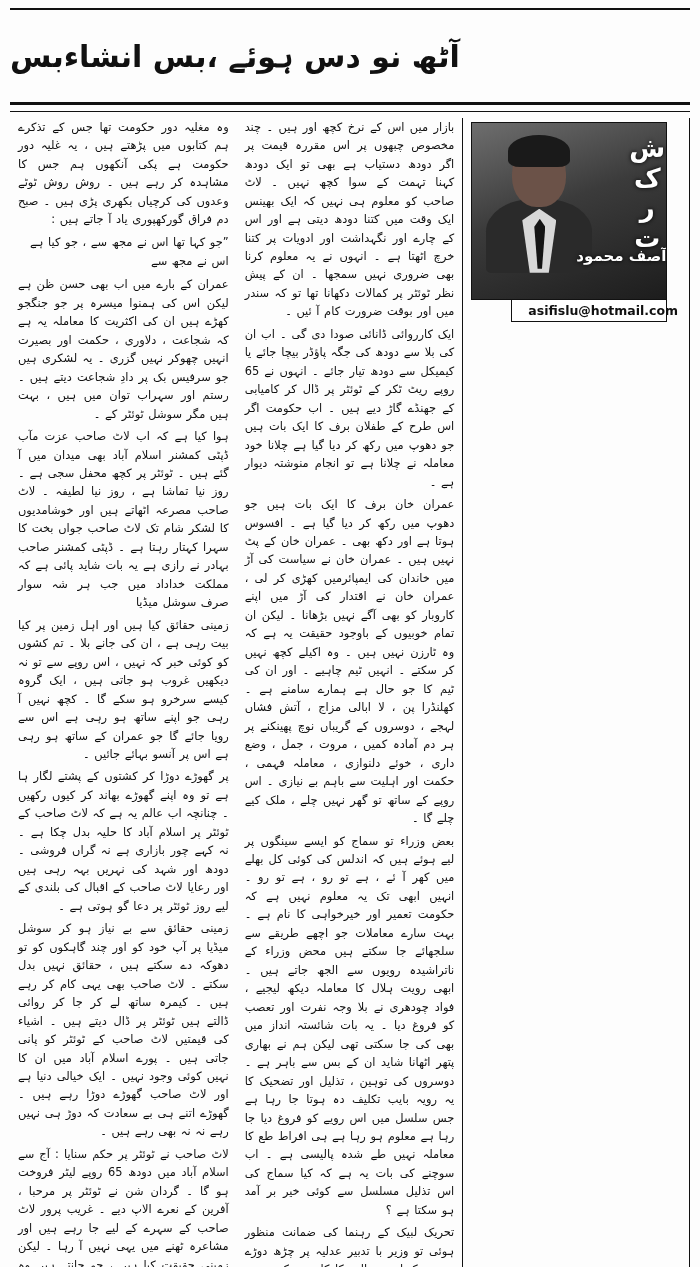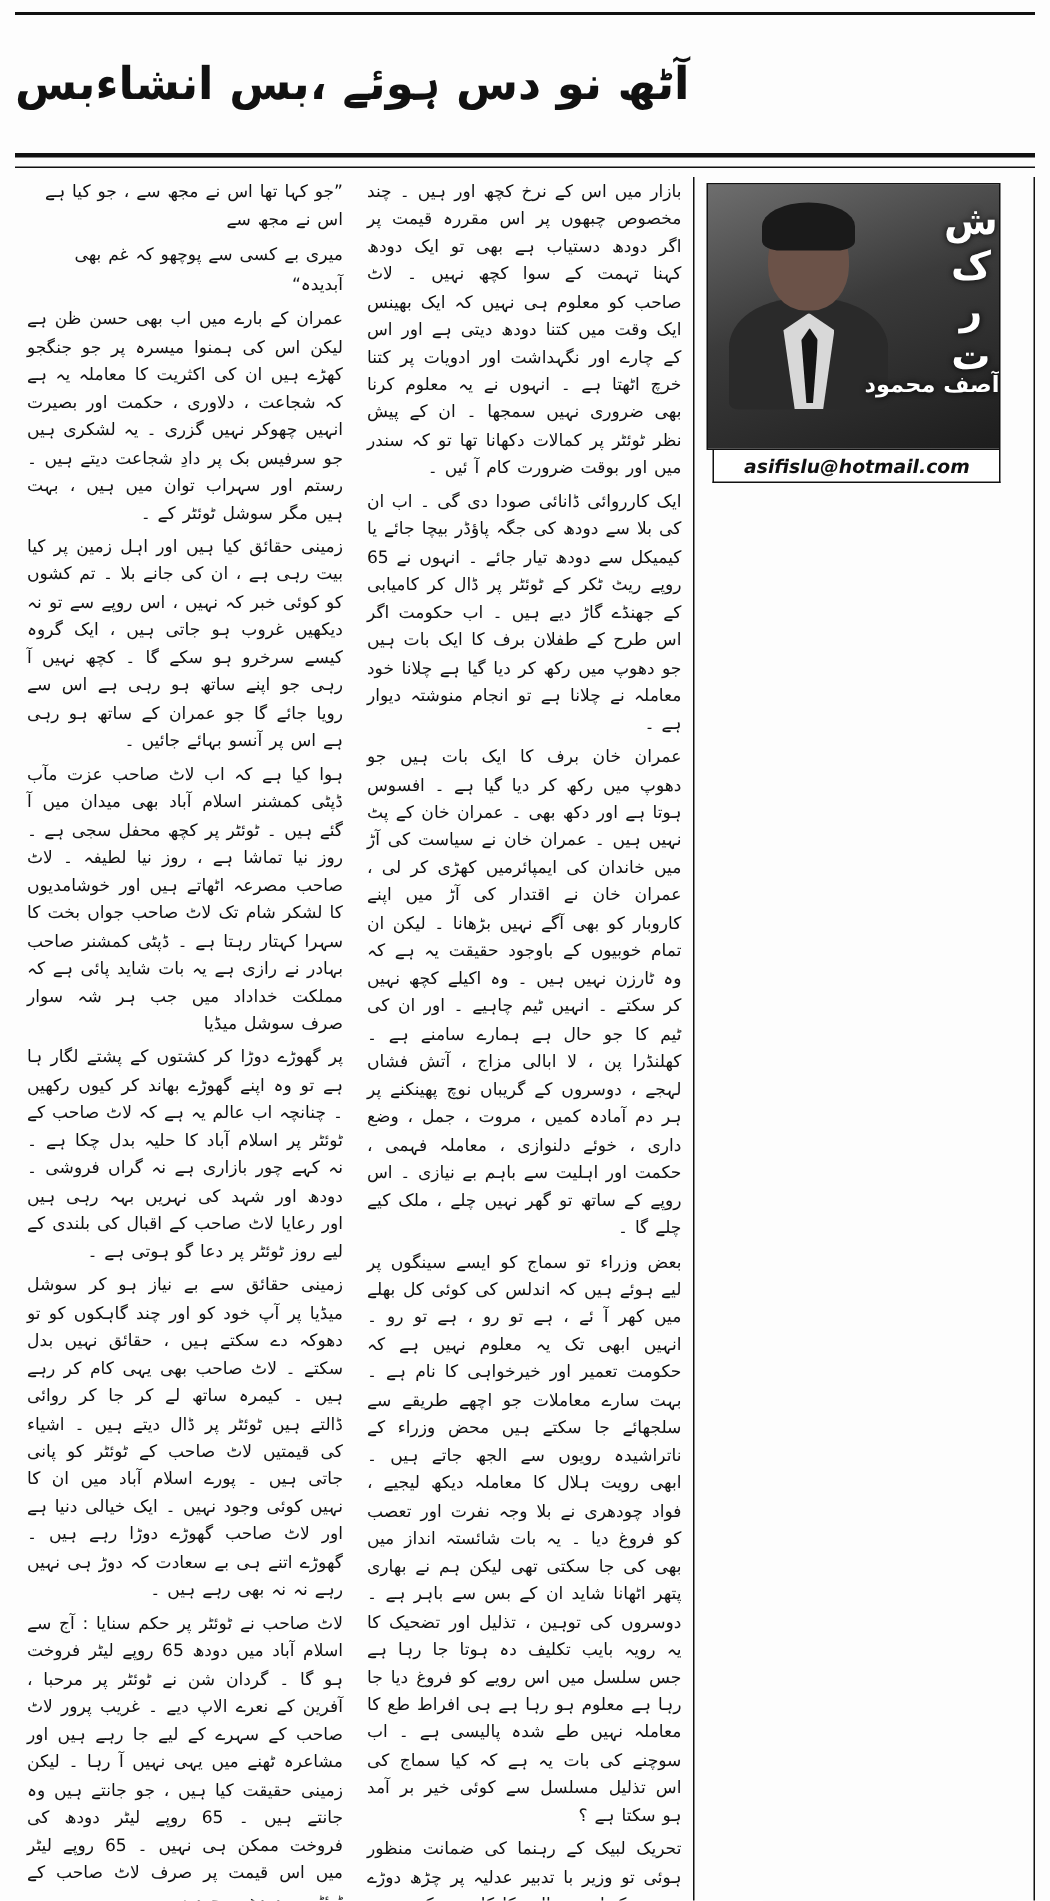--- a/index.html
+++ b/index.html
@@ -169,32 +169,31 @@
   .p-tie {
     position: absolute;
     left: 54px;
     bottom: 4px;
     width: 11px;
     height: 50px;
     background: #151515;
     clip-path: polygon(50% 0, 100% 16%, 70% 100%, 30% 100%, 0 16%);
   }
   .email-bar {
-    width: 192px;
+    width: 156px;
     box-sizing: border-box;
     border: 1px solid #111;
     border-top: none;
     background: #ffffff;
     text-align: center;
     font-size: 12.5px;
     font-weight: bold;
     padding: 3px 16px;
     direction: ltr;
     font-family: "DejaVu Sans", sans-serif;
-    font-style: italic;
   }
   .center-photo-col {
     position: relative;
   }
   .clearfix::after {
     content: "";
     display: block;
     clear: both;
   }
 </style>
@@ -207,25 +206,25 @@
 
   <h1 class="headline">آٹھ نو دس ہوئے ،بس انشاءبس</h1>
 
   <div class="rule-under"></div>
   <div class="rule-thin"></div>
 
   <div class="columns">
 
     <div class="col">
       <div class="body-text">
+        <p>وہ مغلیہ دور حکومت تھا جس کے تذکرے ہم کتابوں میں پڑھتے ہیں ، یہ غلیہ دور حکومت ہے پکی آنکھوں ہم جس کا مشاہدہ کر رہے ہیں ۔ روش روش ٹوٹے وعدوں کی کرچیاں بکھری پڑی ہیں ۔ صبح دم فراق گورکھپوری یاد آ جاتے ہیں :</p>
         <p class="quote">”جو کہا تھا اس نے مجھ سے ، جو کیا ہے اس نے مجھ سے</p>
-        <p class="quote">میری بے کسی سے پوچھو کہ غم بھی آبدیدہ“</p>
         <p>عمران کے بارے میں اب بھی حسن ظن ہے لیکن اس کی ہمنوا میسرہ پر جو جنگجو کھڑے ہیں ان کی اکثریت کا معاملہ یہ ہے کہ شجاعت ، دلاوری ، حکمت اور بصیرت انہیں چھوکر نہیں گزری ۔ یہ لشکری ہیں جو سرفیس بک پر دادِ شجاعت دیتے ہیں ۔ رستم اور سہراب توان میں ہیں ، بہت ہیں مگر سوشل ٹوئٹر کے ۔</p>
+        <p>ہوا کیا ہے کہ اب لاٹ صاحب عزت مآب ڈپٹی کمشنر اسلام آباد بھی میدان میں آ گئے ہیں ۔ ٹوئٹر پر کچھ محفل سجی ہے ۔ روز نیا تماشا ہے ، روز نیا لطیفہ ۔ لاٹ صاحب مصرعہ اٹھاتے ہیں اور خوشامدیوں کا لشکر شام تک لاٹ صاحب جواں بخت کا سہرا کہتار رہتا ہے ۔ ڈپٹی کمشنر صاحب بہادر نے رازی ہے یہ بات شاید پائی ہے کہ مملکت خداداد میں جب ہر شہ سوار صرف سوشل میڈیا</p>
         <p>زمینی حقائق کیا ہیں اور اہل زمین پر کیا بیت رہی ہے ، ان کی جانے بلا ۔ تم کشوں کو کوئی خبر کہ نہیں ، اس روپے سے تو نہ دیکھیں غروب ہو جاتی ہیں ، ایک گروہ کیسے سرخرو ہو سکے گا ۔ کچھ نہیں آ رہی جو اپنے ساتھ ہو رہی ہے اس سے رویا جائے گا جو عمران کے ساتھ ہو رہی ہے اس پر آنسو بہائے جائیں ۔</p>
-        <p>ہوا کیا ہے کہ اب لاٹ صاحب عزت مآب ڈپٹی کمشنر اسلام آباد بھی میدان میں آ گئے ہیں ۔ ٹوئٹر پر کچھ محفل سجی ہے ۔ روز نیا تماشا ہے ، روز نیا لطیفہ ۔ لاٹ صاحب مصرعہ اٹھاتے ہیں اور خوشامدیوں کا لشکر شام تک لاٹ صاحب جواں بخت کا سہرا کہتار رہتا ہے ۔ ڈپٹی کمشنر صاحب بہادر نے رازی ہے یہ بات شاید پائی ہے کہ مملکت خداداد میں جب ہر شہ سوار صرف سوشل میڈیا</p>
         <p>پر گھوڑے دوڑا کر کشتوں کے پشتے لگار ہا ہے تو وہ اپنے گھوڑے بھاند کر کیوں رکھیں ۔ چنانچہ اب عالم یہ ہے کہ لاٹ صاحب کے ٹوئٹر پر اسلام آباد کا حلیہ بدل چکا ہے ۔ نہ کہے چور بازاری ہے نہ گراں فروشی ۔ دودھ اور شہد کی نہریں بہہ رہی ہیں اور رعایا لاٹ صاحب کے اقبال کی بلندی کے لیے روز ٹوئٹر پر دعا گو ہوتی ہے ۔</p>
         <p>زمینی حقائق سے بے نیاز ہو کر سوشل میڈیا پر آپ خود کو اور چند گاہکوں کو تو دھوکہ دے سکتے ہیں ، حقائق نہیں بدل سکتے ۔ لاٹ صاحب بھی یہی کام کر رہے ہیں ۔ کیمرہ ساتھ لے کر جا کر روائی ڈالتے ہیں ٹوئٹر پر ڈال دیتے ہیں ۔ اشیاء کی قیمتیں لاٹ صاحب کے ٹوئٹر کو پانی جاتی ہیں ۔ پورے اسلام آباد میں ان کا نہیں کوئی وجود نہیں ۔ ایک خیالی دنیا ہے اور لاٹ صاحب گھوڑے دوڑا رہے ہیں ۔ گھوڑے اتنے ہی بے سعادت کہ دوڑ ہی نہیں رہے نہ نہ بھی رہے ہیں ۔</p>
         <p>لاٹ صاحب نے ٹوئٹر پر حکم سنایا : آج سے اسلام آباد میں دودھ 65 روپے لیٹر فروخت ہو گا ۔ گردان شن نے ٹوئٹر پر مرحبا ، آفرین کے نعرے الاپ دیے ۔ غریب پرور لاٹ صاحب کے سہرے کے لیے جا رہے ہیں اور مشاعرہ ٹھنے میں یہی نہیں آ رہا ۔ لیکن زمینی حقیقت کیا ہیں ، جو جانتے ہیں وہ جانتے ہیں ۔ 65 روپے لیٹر دودھ کی فروخت ممکن ہی نہیں ۔ 65 روپے لیٹر میں اس قیمت پر صرف لاٹ صاحب کے ٹوئٹر پر دودھ موجود ہے ۔</p>
       </div>
     </div>
 
     <div class="col">
       <div class="body-text">
         <p>بازار میں اس کے نرخ کچھ اور ہیں ۔ چند مخصوص چبھوں پر اس مقررہ قیمت پر اگر دودھ دستیاب ہے بھی تو ایک دودھ کہنا تہمت کے سوا کچھ نہیں ۔ لاٹ صاحب کو معلوم ہی نہیں کہ ایک بھینس ایک وقت میں کتنا دودھ دیتی ہے اور اس کے چارے اور نگہداشت اور ادویات پر کتنا خرچ اٹھتا ہے ۔ انہوں نے یہ معلوم کرنا بھی ضروری نہیں سمجھا ۔ ان کے پیش نظر ٹوئٹر پر کمالات دکھانا تھا تو کہ سندر میں اور بوقت ضرورت کام آ ئیں ۔</p>
         <p>ایک کارروائی ڈانائی صودا دی گی ۔ اب ان کی بلا سے دودھ کی جگہ پاﺅڈر بیچا جائے یا کیمیکل سے دودھ تیار جائے ۔ انہوں نے 65 روپے ریٹ ٹکر کے ٹوئٹر پر ڈال کر کامیابی کے جھنڈے گاڑ دیے ہیں ۔ اب حکومت اگر اس طرح کے طفلان برف کا ایک بات ہیں جو دھوپ میں رکھ کر دیا گیا ہے چلانا خود معاملہ نے چلانا ہے تو انجام منوشتہ دیوار ہے ۔</p>

